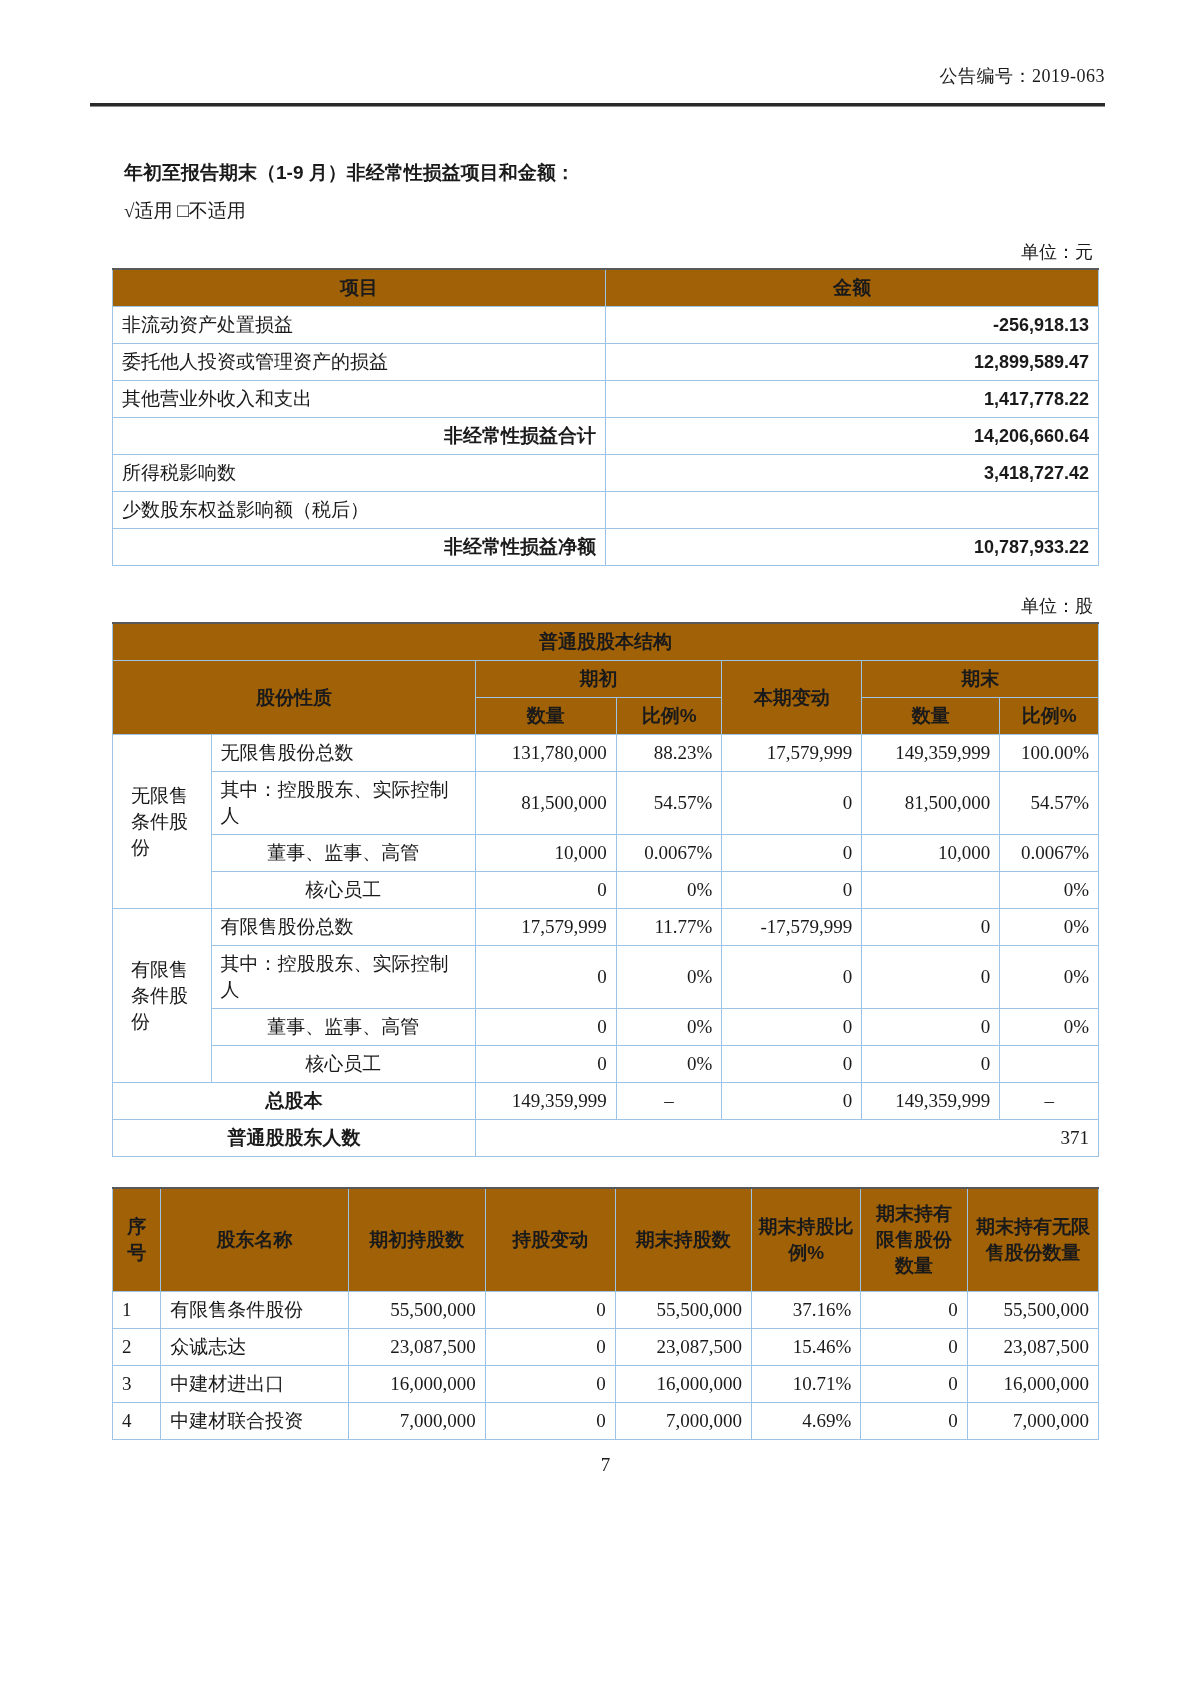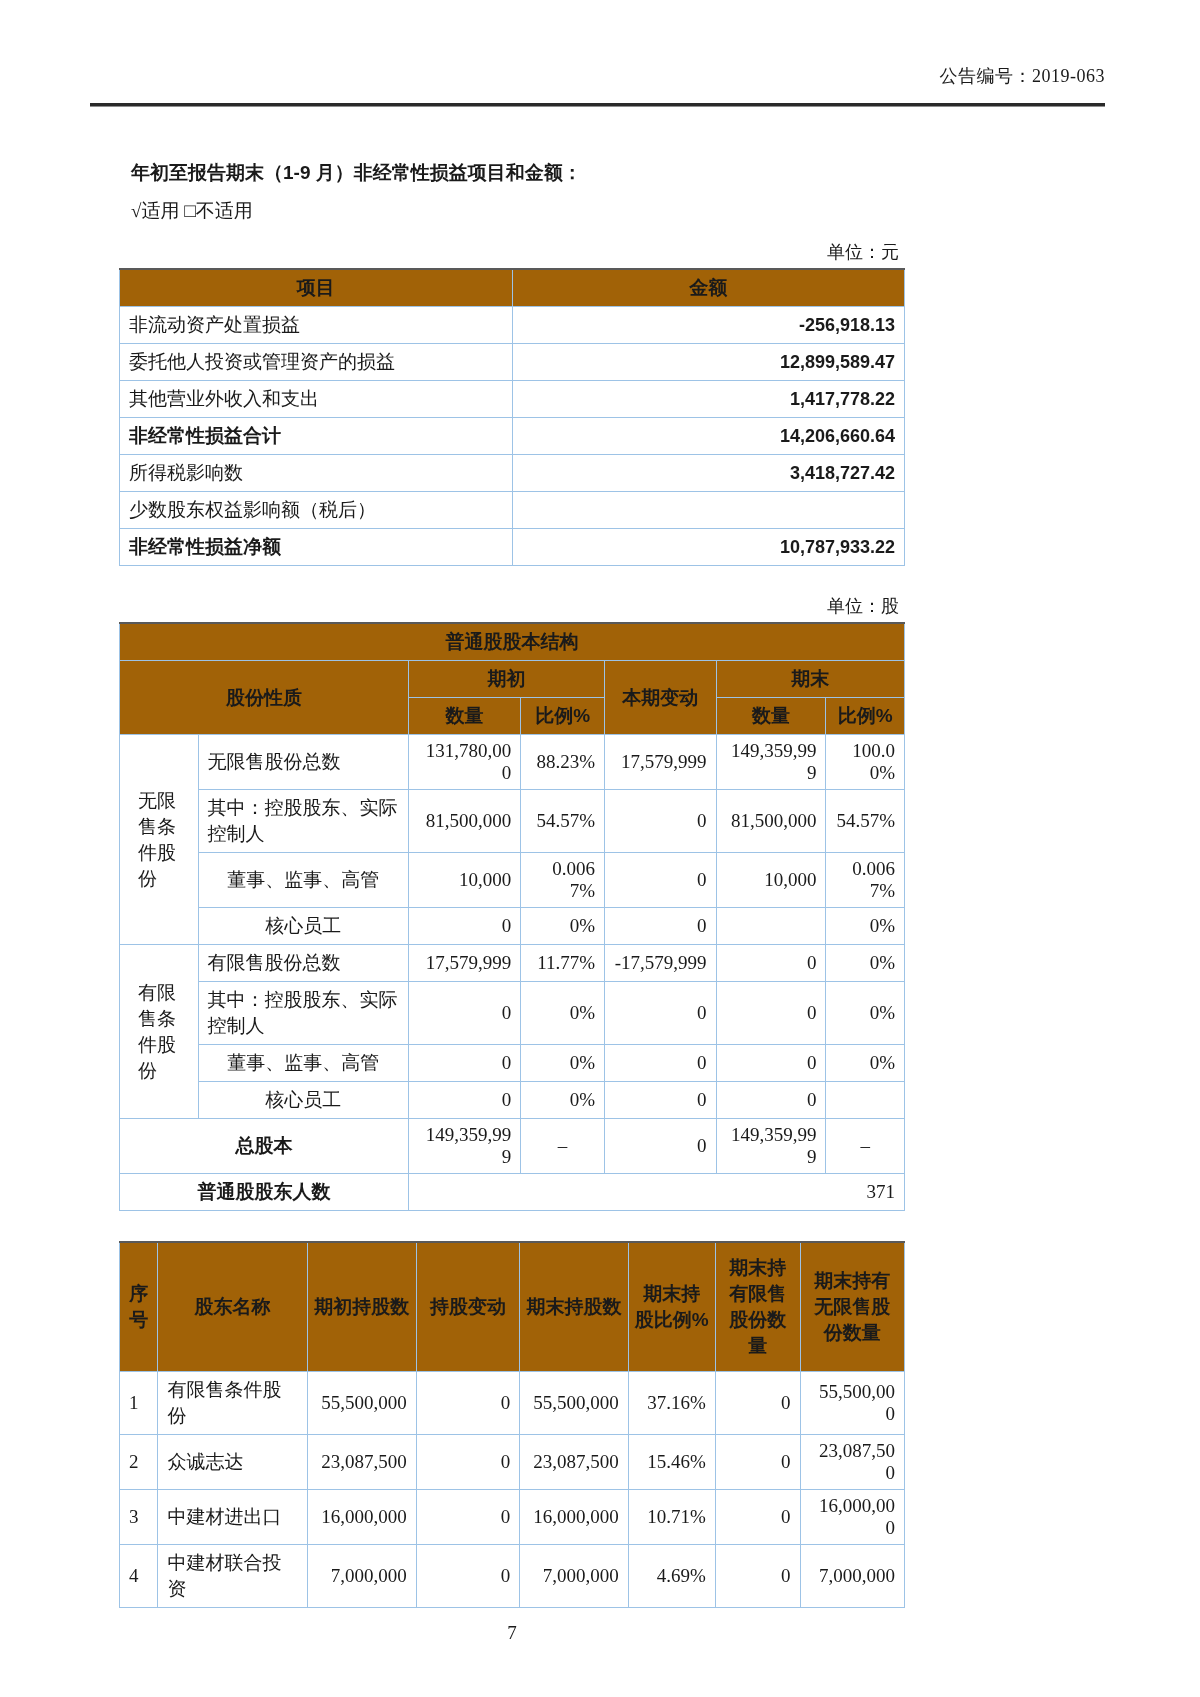--- a/index.html
+++ b/index.html
@@ -3,33 +3,33 @@
 <meta charset="utf-8">
 <style>
   html,body{margin:0;padding:0;}
   body{
     width:1200px;height:1697px;background:#ffffff;position:relative;
     font-family:"Liberation Serif","DejaVu Serif",serif;color:#1a1a1a;
     -webkit-font-smoothing:antialiased;
   }
   .meta{position:absolute;top:64px;right:95px;font-size:18px;letter-spacing:.5px;}
   .rule{position:absolute;top:103px;left:90px;width:1015px;height:3px;background:#2a2a2a;border-bottom:1px solid #8f8f8f;}
-  .main{position:absolute;top:150px;left:119px;width:786px;}
+  .main{position:absolute;top:150px;left:112px;width:987px;}
   .h1{font-family:"Liberation Sans","DejaVu Sans",sans-serif;font-weight:bold;font-size:19px;margin:10px 0 12px 12px;}
   .applic{font-size:19px;margin:0 0 16px 12px;}
   .unit{font-size:18px;text-align:right;padding-right:6px;margin-bottom:4px;}
   table{border-collapse:collapse;width:100%;table-layout:fixed;border-top:2px solid #595959;}
   td{border:1px solid #9dc3e6;padding:5px 9px;font-size:19px;vertical-align:middle;word-break:break-all;}
   .t-title td,.t-head td{
     background:#a16207;text-align:center;font-weight:bold;
     font-family:"Liberation Sans","DejaVu Sans",sans-serif;font-size:19px;
   }
   
   .tbl1 .amt{text-align:right;font-family:"Liberation Sans","DejaVu Sans",sans-serif;font-weight:bold;font-size:18px;}
-  .tbl1 .sumlbl{text-align:left;font-weight:bold;font-family:"Liberation Sans","DejaVu Sans",sans-serif;margin-top:25px;}
+  .tbl1 .sumlbl{text-align:right;font-weight:bold;font-family:"Liberation Sans","DejaVu Sans",sans-serif;margin-top:25px;}
   
   .h2{font-family:"Liberation Sans","DejaVu Sans",sans-serif;font-weight:bold;font-size:21px;margin:56px 0 0 22px;}
   .unit2{margin-top:28px;}
   
   .num{text-align:right;}
   .c{text-align:center;}
   .lbl{text-align:left;}
   .group{padding:16px 18px;}
   .hd{font-weight:bold;font-family:"Liberation Sans","DejaVu Sans",sans-serif;text-align:center;}
   .tbl3{margin-top:30px;}

